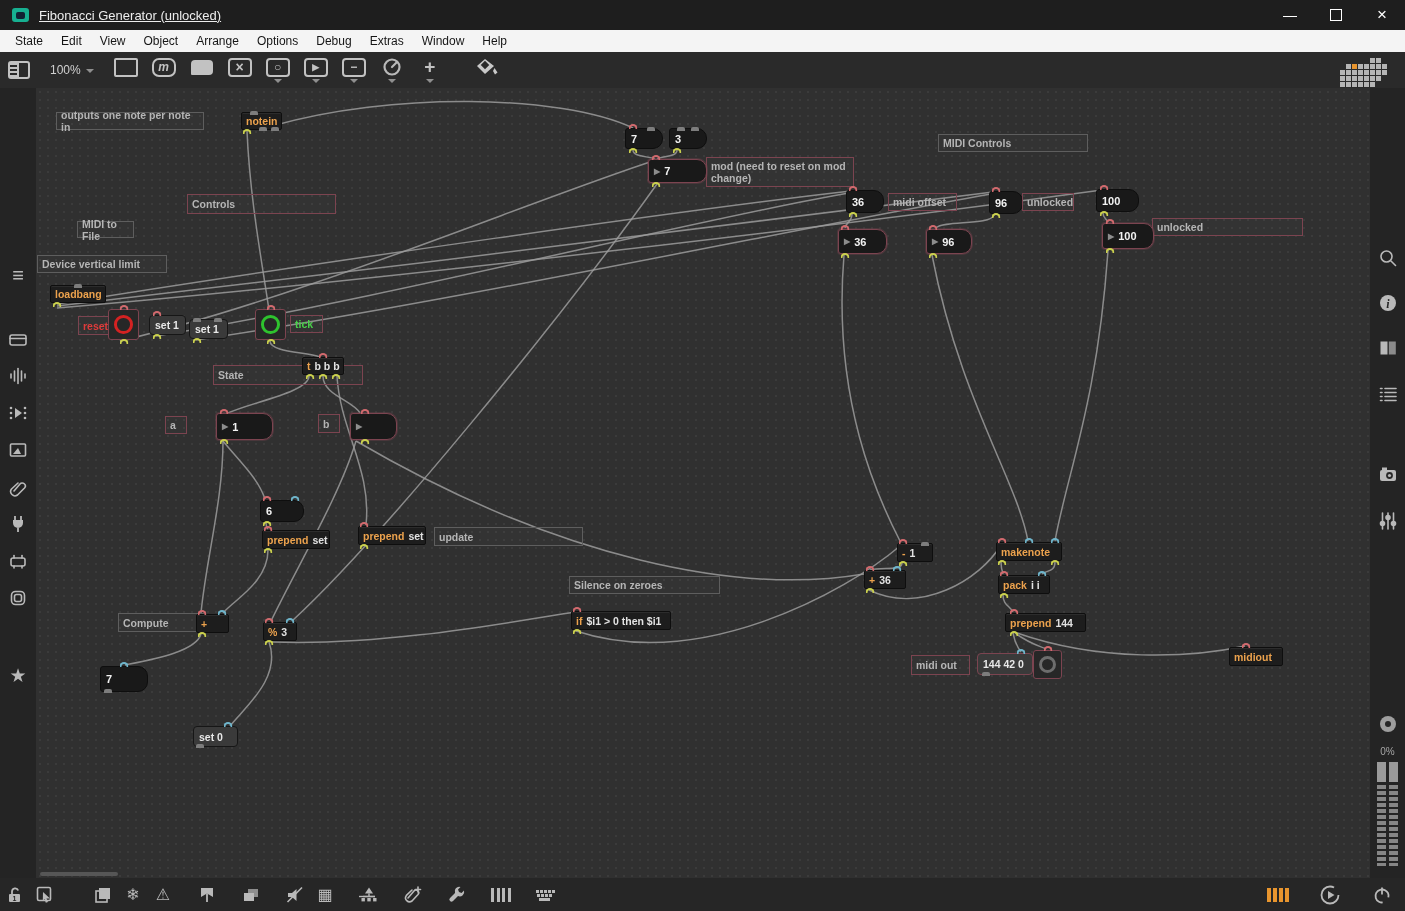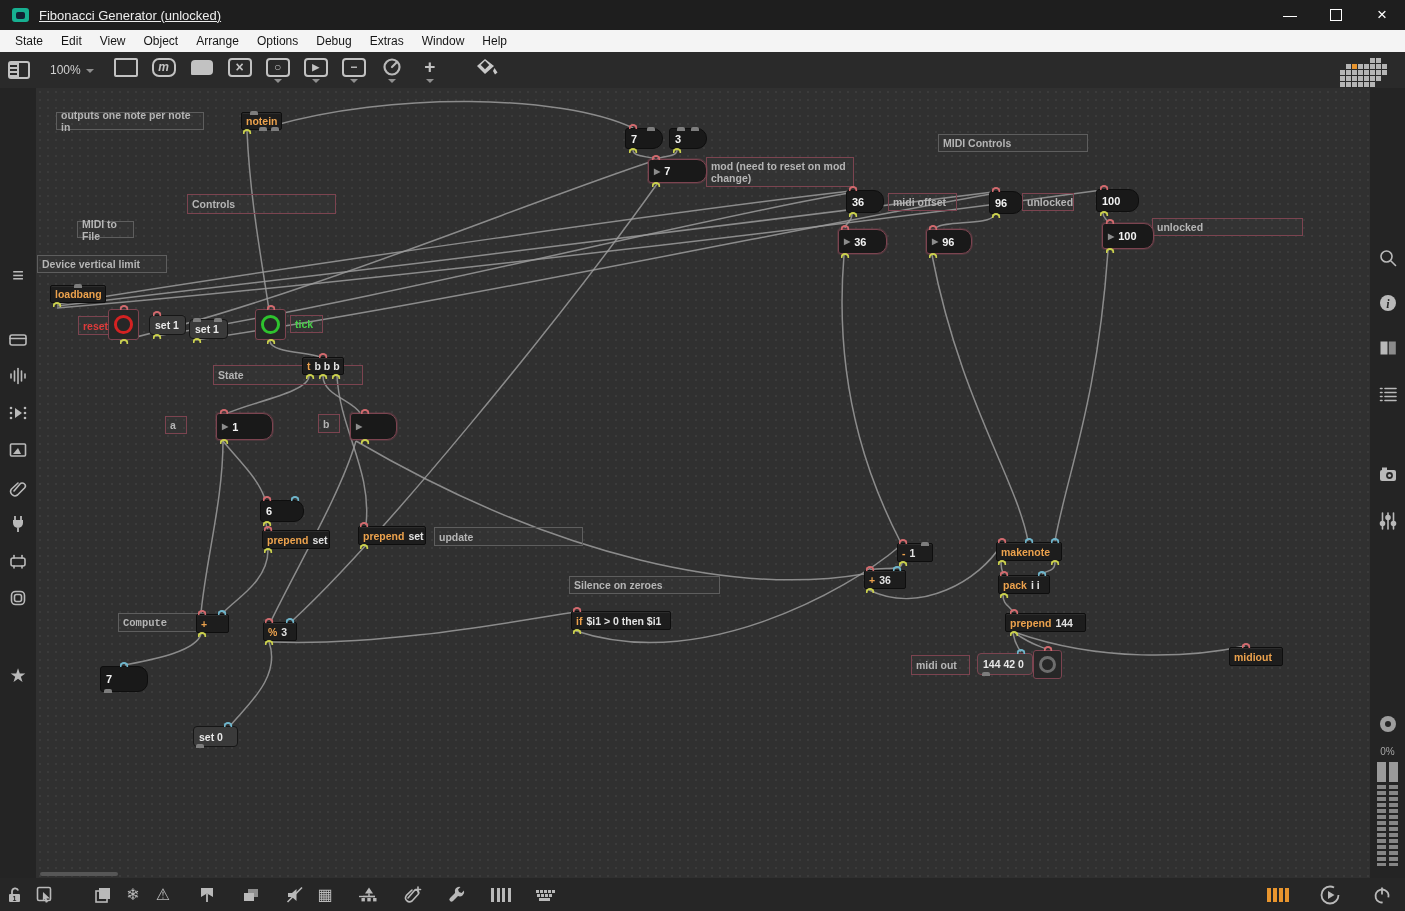--- a/index.html
+++ b/index.html
@@ -446,21 +446,21 @@
     </div>
     <div class="node comment" style="left: 569px; top: 576px; width: 151px; height: 18px;">
       <span class="txt">Silence on zeroes</span>
     </div>
     <div class="node object" style="left: 571px; top: 611px; width: 100px; height: 19px;">
       <span class="kw">if</span>
       <span class="arg">$i1 &gt; 0 then $i1</span>
       <span class="port t r" style="left: 5%;"></span>
       <span class="port b y" style="left: 5%;"></span>
     </div>
-    <div class="node comment" style="left: 118px; top: 613px; width: 86px; height: 19px; font-family: Liberation Mono, monospace;">
+    <div class="node comment" style="left: 118px; top: 613px; width: 86px; height: 19px;">
       <span class="txt">Compute</span>
     </div>
     <div class="node object" style="left: 196px; top: 614px; width: 33px; height: 19px;">
       <span class="kw">+</span>
       <span class="port t r" style="left: 15%;"></span>
       <span class="port t bl" style="left: 80%;"></span>
       <span class="port b y" style="left: 15%;"></span>
     </div>
     <div class="node object" style="left: 263px; top: 622px; width: 34px; height: 19px;">
       <span class="kw">%</span>

